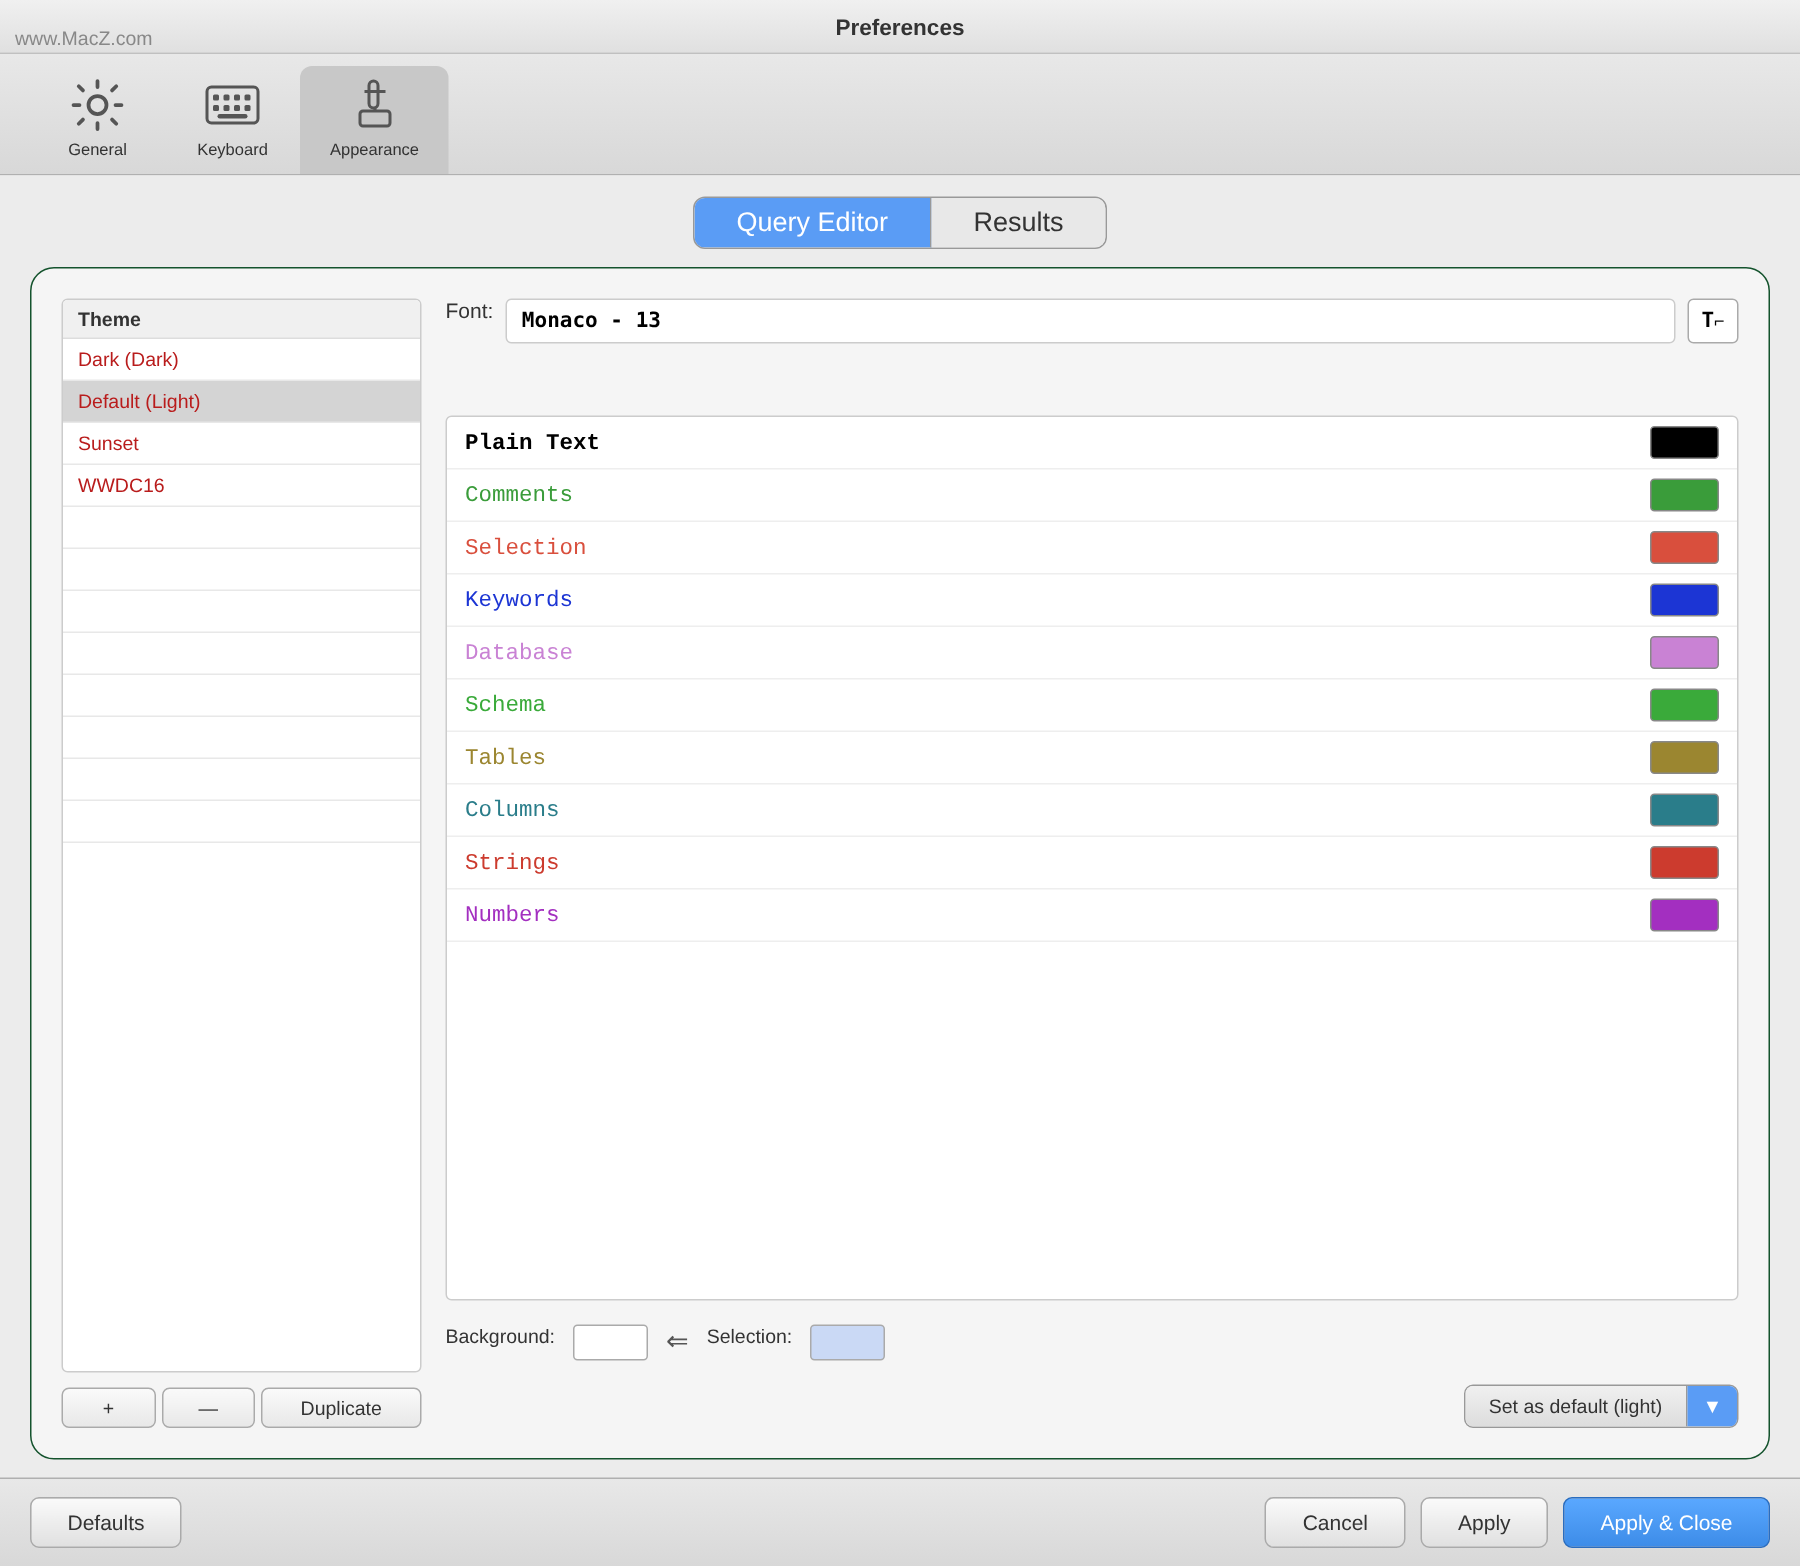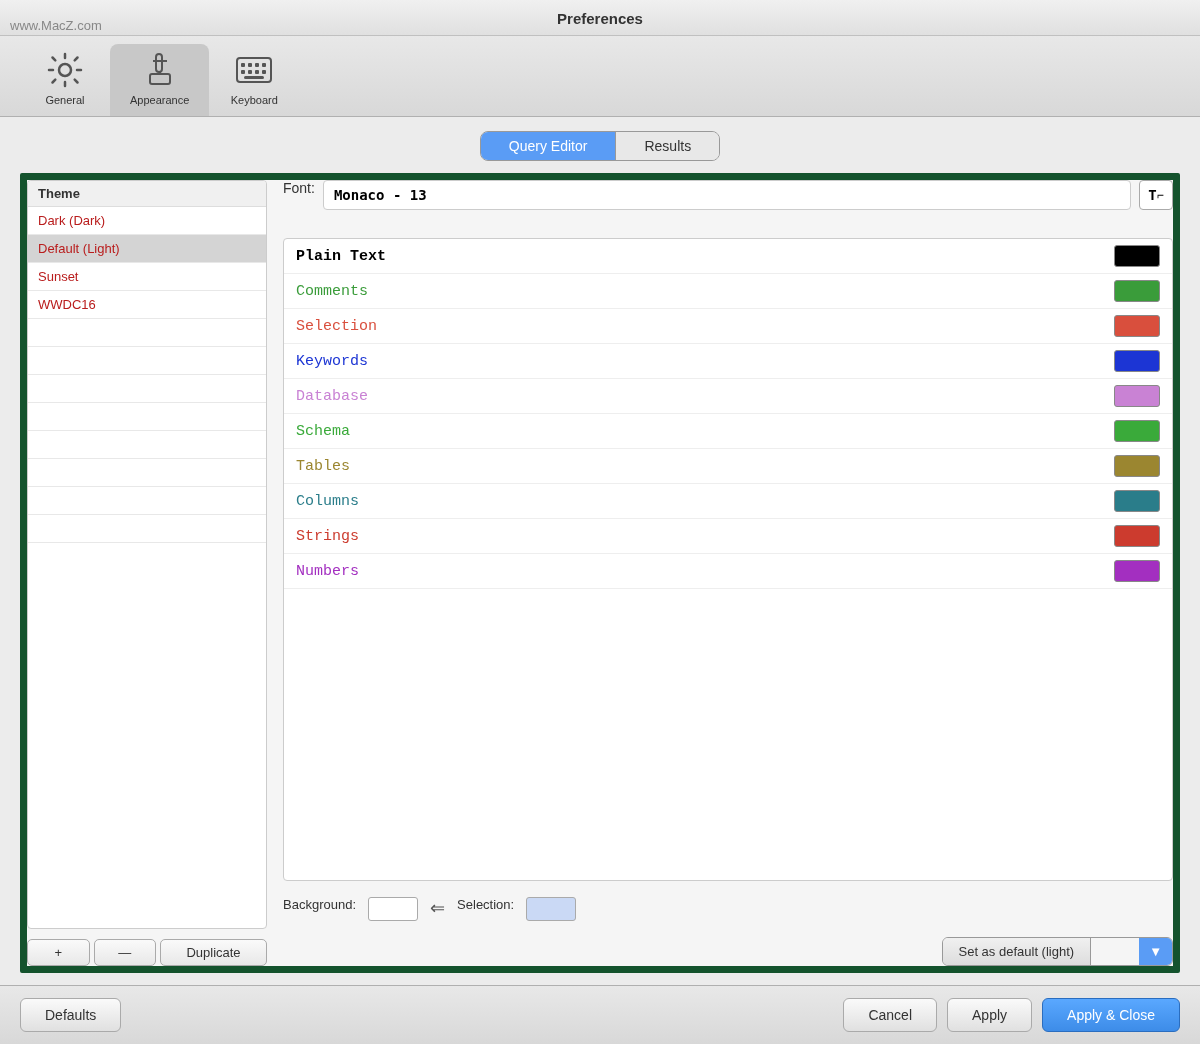--- a/index.html
+++ b/index.html
@@ -89,42 +89,43 @@
       background: #ececec;
     }
     .tab-group {
       display: flex;
       border-radius: 8px;
       overflow: hidden;
       border: 1px solid #999;
     }
     .tab-btn {
       padding: 6px 28px;
-      font-size: 14px;
+      font-size: 18px;
       font-weight: 500;
       cursor: pointer;
       background: #e8e8e8;
       color: #333;
       border: none;
       outline: none;
     }
     .tab-btn.active {
       background: #5a9cf5;
       color: white;
     }
     .tab-btn:not(:last-child) {
       border-right: 1px solid #999;
     }
 
     
     .panel {
       margin: 12px 20px;
       background: #f5f5f5;
-      border-radius: 2px;
-      border: 7px solid #14532d;
+      border-radius: 16px;
+      border: 1px solid #14532d;
+      padding: 20px;
       flex: 1;
       display: flex;
       flex-direction: column;
     }
     .panel-inner {
       display: flex;
       gap: 16px;
       flex: 1;
     }
 
@@ -220,20 +221,21 @@
       cursor: pointer;
       font-size: 16px;
     }
 
     .syntax-list {
       border: 1px solid #ccc;
       border-radius: 4px;
       background: white;
       flex: 1;
       overflow: hidden;
+      margin-top: 20px;
     }
     .syntax-row {
       display: flex;
       align-items: center;
       padding: 6px 12px;
       border-bottom: 1px solid #eee;
       justify-content: space-between;
     }
     .syntax-label {
       font-size: 15px;
@@ -275,21 +277,20 @@
     .default-row {
       display: flex;
       justify-content: flex-end;
       margin-top: 10px;
     }
     .default-btn-group {
       display: flex;
       border: 1px solid #999;
       border-radius: 6px;
       overflow: hidden;
-      gap: 48px;
     }
     .default-btn {
       padding: 6px 16px;
       font-size: 13px;
       background: linear-gradient(to bottom, #f0f0f0, #ddd);
       border: none;
       cursor: pointer;
       color: #333;
       border-right: 1px solid #999;
     }
@@ -338,49 +339,49 @@
 
 <div class="toolbar">
   <div class="toolbar-item">
     <div class="icon-area">
       <svg width="36" height="36" viewBox="0 0 36 36" fill="none">
         <circle cx="18" cy="18" r="6" stroke="#555" stroke-width="2.5" fill="none"></circle>
         <path d="M18 2v4M18 30v4M2 18h4M30 18h4M5.5 5.5l2.8 2.8M27.7 27.7l2.8 2.8M5.5 30.5l2.8-2.8M27.7 8.3l2.8-2.8" stroke="#555" stroke-width="2.5" stroke-linecap="round"></path>
       </svg>
     </div>
     <span class="label">General</span>
-  </div>
-  <div class="toolbar-item active">
-    <div class="icon-area">
-      <svg width="36" height="36" viewBox="0 0 36 36" fill="none">
-        <rect x="14" y="2" width="6" height="18" rx="3" stroke="#555" stroke-width="2" fill="none"></rect>
-        <line x1="11" y1="9" x2="25" y2="9" stroke="#555" stroke-width="2"></line>
-        <rect x="8" y="22" width="20" height="10" rx="2" stroke="#555" stroke-width="2" fill="none"></rect>
-        <line x1="18" y1="20" x2="18" y2="22" stroke="#555" stroke-width="2"></line>
-      </svg>
-    </div>
-    <span class="label">Appearance</span>
   </div>
   <div class="toolbar-item">
     <div class="icon-area">
       <svg width="38" height="28" viewBox="0 0 38 28" fill="none">
         <rect x="2" y="2" width="34" height="24" rx="3" stroke="#555" stroke-width="2" fill="none"></rect>
         <rect x="6" y="7" width="4" height="4" rx="1" fill="#555"></rect>
         <rect x="13" y="7" width="4" height="4" rx="1" fill="#555"></rect>
         <rect x="20" y="7" width="4" height="4" rx="1" fill="#555"></rect>
         <rect x="27" y="7" width="4" height="4" rx="1" fill="#555"></rect>
         <rect x="6" y="14" width="4" height="4" rx="1" fill="#555"></rect>
         <rect x="13" y="14" width="4" height="4" rx="1" fill="#555"></rect>
         <rect x="20" y="14" width="4" height="4" rx="1" fill="#555"></rect>
         <rect x="27" y="14" width="4" height="4" rx="1" fill="#555"></rect>
         <rect x="9" y="20" width="20" height="3" rx="1.5" fill="#555"></rect>
       </svg>
     </div>
     <span class="label">Keyboard</span>
   </div>
+  <div class="toolbar-item active">
+    <div class="icon-area">
+      <svg width="36" height="36" viewBox="0 0 36 36" fill="none">
+        <rect x="14" y="2" width="6" height="18" rx="3" stroke="#555" stroke-width="2" fill="none"></rect>
+        <line x1="11" y1="9" x2="25" y2="9" stroke="#555" stroke-width="2"></line>
+        <rect x="8" y="22" width="20" height="10" rx="2" stroke="#555" stroke-width="2" fill="none"></rect>
+        <line x1="18" y1="20" x2="18" y2="22" stroke="#555" stroke-width="2"></line>
+      </svg>
+    </div>
+    <span class="label">Appearance</span>
+  </div>
 </div>
 
 <div class="main-content">
 
   <div class="tabs-area">
     <div class="tab-group">
       <button class="tab-btn active">Query Editor</button>
       <button class="tab-btn">Results</button>
     </div>
   </div>

